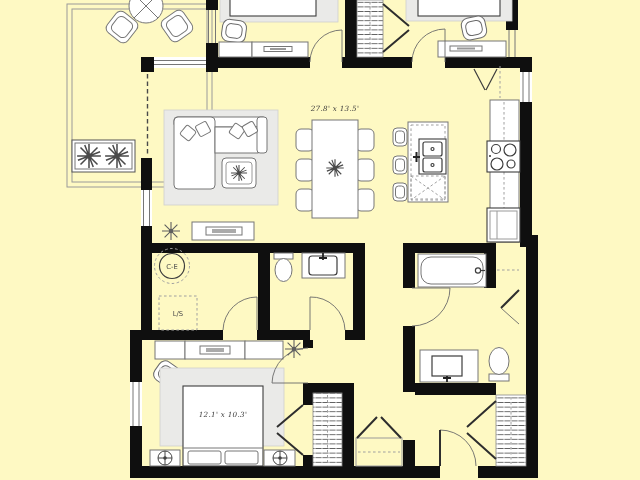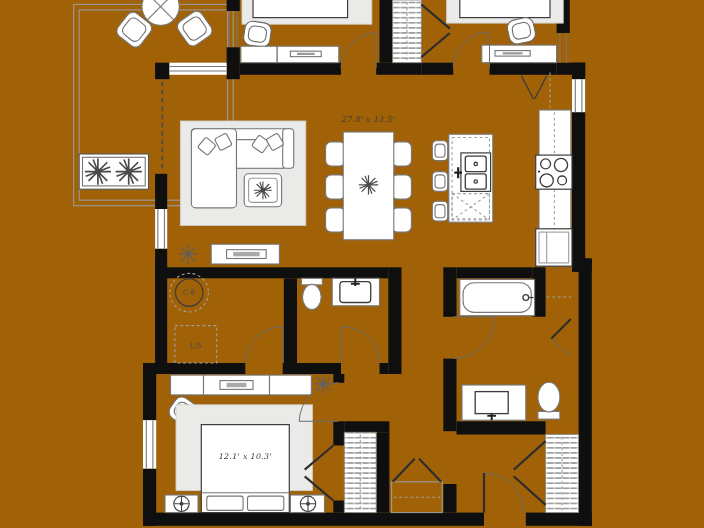--- a/index.html
+++ b/index.html
@@ -1,16 +1,16 @@
 <!DOCTYPE html>
 <html><head>
 <meta charset="utf-8">
 <style>
   html,body{margin:0;padding:0;background:#ffffff;}
-  .stage{position:relative;width:640px;height:480px;background:#a16207;overflow:hidden;
+  .stage{position:relative;width:640px;height:480px;background:#fef9c3;overflow:hidden;
          font-family:"DejaVu Sans",sans-serif;}
   svg{position:absolute;left:0;top:0;}
   .w{fill:#0f0f0f;stroke:none;}
   .f{fill:#ffffff;stroke:#767676;stroke-width:1;}
   .fd{fill:#ffffff;stroke:#3d3d3d;stroke-width:1.1;}
   .soft{fill:#eaeae8;stroke:#cfcfcd;stroke-width:.8;}
   .ln{stroke:#767676;stroke-width:1;fill:none;}
   .lnl{stroke:#9a9a9a;stroke-width:1;fill:none;}
   .lnd{stroke:#3d3d3d;stroke-width:1.2;fill:none;}
   .dash{stroke:#a0a0a0;stroke-width:1;stroke-dasharray:2.6 2.4;fill:none;}

